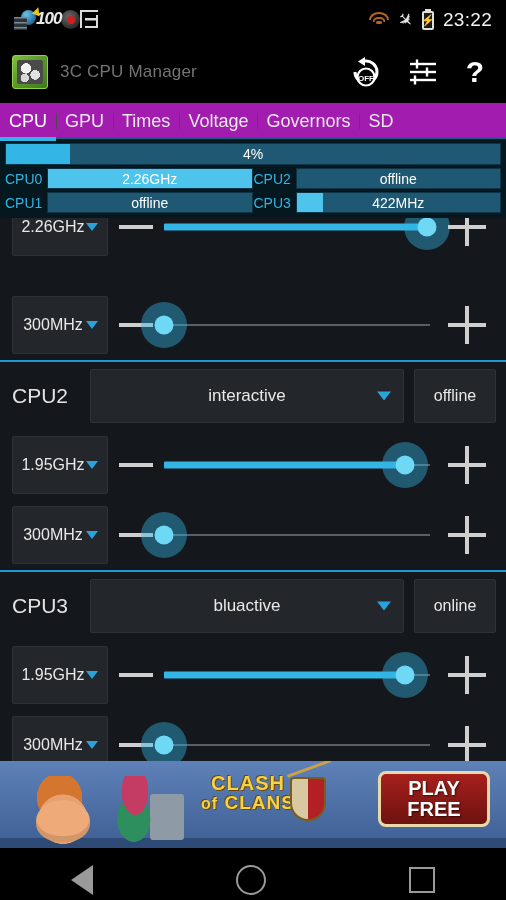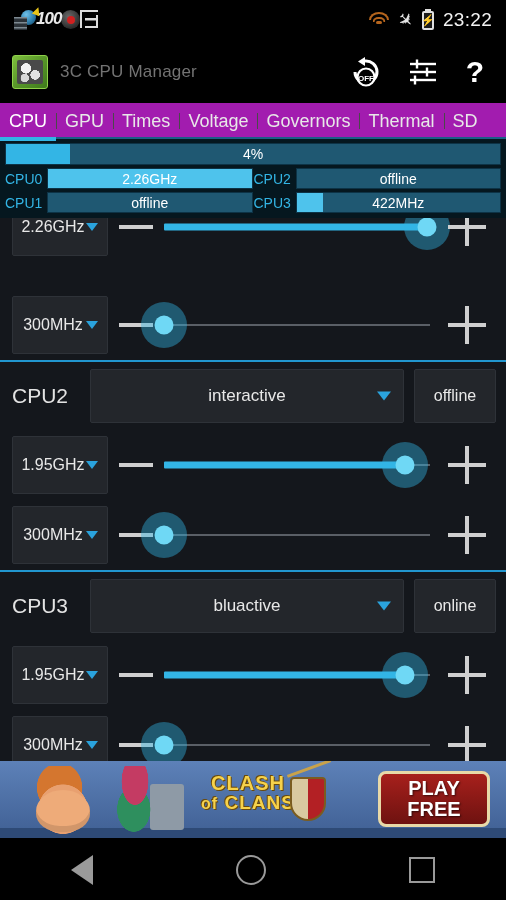--- a/index.html
+++ b/index.html
@@ -179,21 +179,21 @@
   .slider .thumb {
     position: absolute; top: 50%; transform: translate(-50%,-50%);
     width: 19px; height: 19px; border-radius: 50%; background: #6fd8f5;
   }
 
   
   .clip-top { height: 72px; overflow: hidden; position: relative; }
   .clip-top .freqrow { margin-top: -26px; }
 
   
-  .ad { height: 77px; background: #4a6fa8; position: relative; overflow: hidden; }
+  .ad { height: 87px; background: #4a6fa8; position: relative; overflow: hidden; }
   .ad .sky { position: absolute; inset: 0; background: linear-gradient(#5d81b8, #3f5f93); }
   .ad .ground { position: absolute; left: 0; right: 0; bottom: 0; height: 10px; background: #2e4a76; }
   .ad-char1 { position: absolute; left: 20px; bottom: 0; width: 86px; height: 72px;
     background: radial-gradient(ellipse at 50% 60%, #e8a070 0 40%, transparent 41%),
                 radial-gradient(ellipse at 46% 30%, #d4762f 0 34%, transparent 35%); }
   .ad-char1::after { content:""; position:absolute; left:16px; bottom:6px; width:54px; height:42px;
     border-radius: 50% 50% 44% 44%; background:#eeab79; box-shadow: inset 0 -6px 0 rgba(0,0,0,.12); }
   .ad-char2 { position: absolute; left: 104px; bottom: 2px; width: 62px; height: 70px;
     background: radial-gradient(ellipse at 50% 22%, #c43b63 0 30%, transparent 31%),
                 radial-gradient(ellipse at 48% 62%, #2e8f5e 0 36%, transparent 37%); }
@@ -277,21 +277,20 @@
       <div class="ic-help">?</div>
     </div>
   </div>
 
   <div class="tabs">
     <div class="tab active">CPU</div>
     <div class="tab">GPU</div>
     <div class="tab">Times</div>
     <div class="tab">Voltage</div>
     <div class="tab">Governors</div>
-    <div class="tab">Thermal</div>
     <div class="tab">SD</div>
   </div>
 
   <div class="loadpanel">
     <div class="loadbar">
       <div class="fill" style="width:13%"></div>
       <div class="lbl">4%</div>
     </div>
     <div class="cpurow">
       <div class="cpucell">

